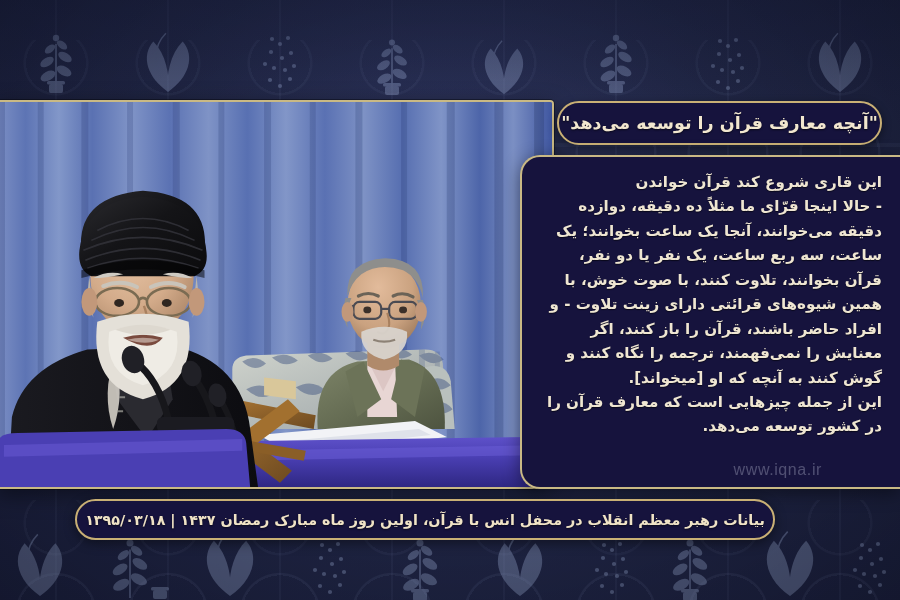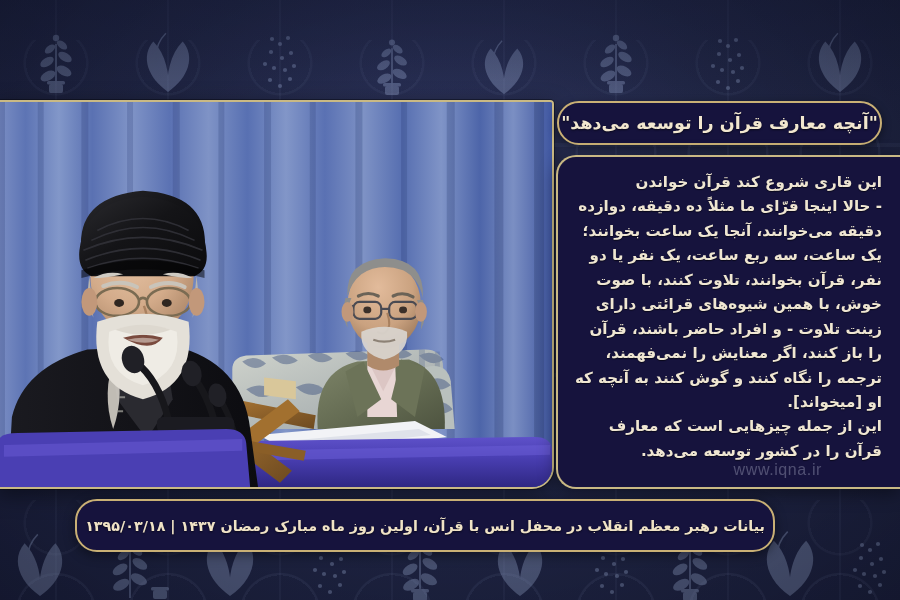--- a/index.html
+++ b/index.html
@@ -133,21 +133,21 @@
     white-space: nowrap;
     text-shadow: 0 1px 2px rgba(0,0,0,.6);
     direction: rtl;
   }
 
   
   .body-panel {
     position: absolute;
     right: 0;
     top: 155px;
-    width: 344px;
+    width: 380px;
     height: 334px;
     background: #16133d;
     border: 2px solid #c9b984;
     border-right: none;
     border-top-left-radius: 20px;
     border-bottom-left-radius: 20px;
     border-top-right-radius: 0;
     border-bottom-right-radius: 0;
     padding: 13px 18px 10px 16px;
     box-shadow: 0 4px 18px rgba(0,0,0,.45);
@@ -175,21 +175,21 @@
     letter-spacing: .6px;
     direction: ltr;
   }
 
   
   .caption-bar {
     position: absolute;
     left: 75px;
     top: 499px;
     width: 700px;
-    height: 53px;
+    height: 41px;
     background: #16133d;
     border: 2px solid #c9b075;
     border-radius: 22px;
     display: flex;
     align-items: center;
     justify-content: center;
     box-shadow: 0 3px 12px rgba(0,0,0,.45);
   }
 
   .caption-text {

